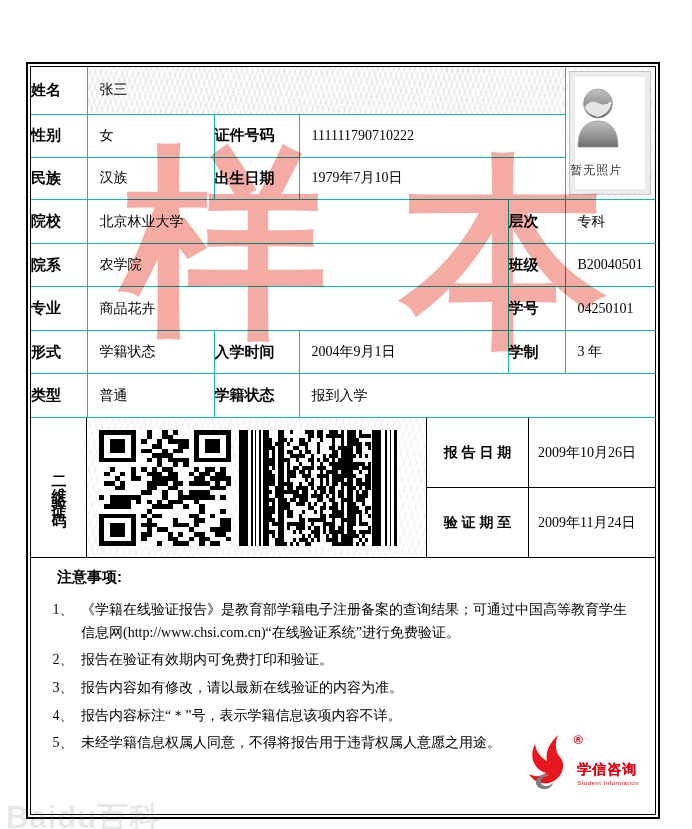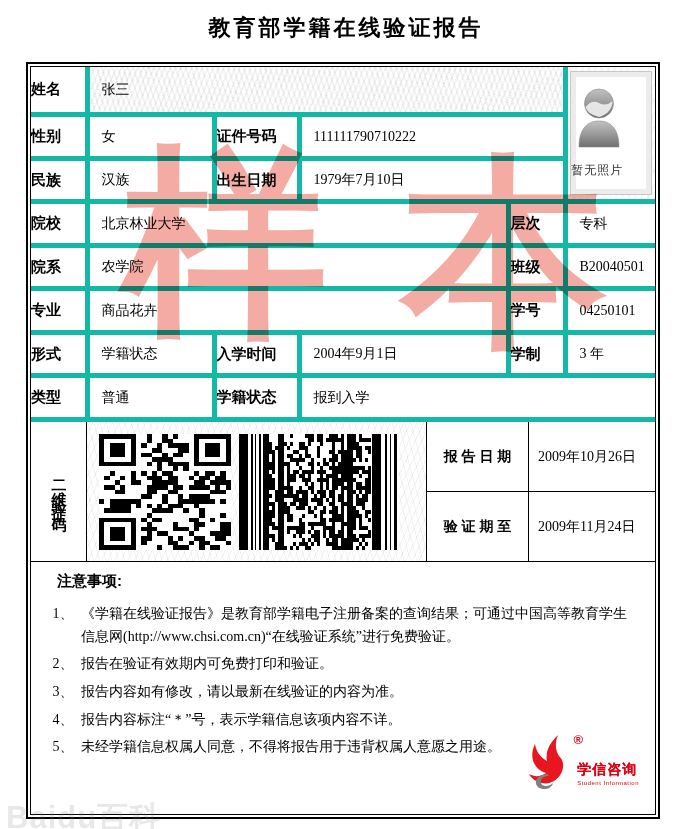--- a/index.html
+++ b/index.html
@@ -9,21 +9,21 @@
 
   .page-title { position:absolute; top:13px; left:0; width:100%; text-align:center;
     font-size:22px; font-weight:700; letter-spacing:3px; }
 
   .frame { position:absolute; left:26px; top:62px; width:634px; height:757px;
     border:2px solid #000; padding:2px; background:#fff; }
   .frame-inner { width:100%; height:100%; border:1px solid #000; display:flex; flex-direction:column; }
 
   
   table.info-table { width:100%; table-layout:fixed; border-collapse:collapse; flex-shrink:0; }
-  table.info-table td { border:5px solid #14b8a6; vertical-align:middle; overflow:hidden; }
+  table.info-table td { border:1px solid #14b8a6; vertical-align:middle; overflow:hidden; }
   table.info-table tr td:first-child { border-left:none; }
   table.info-table tr:first-child td { border-top:none; }
   table.info-table tr td.edge-r { border-right:none; }
   td.lbl { font-weight:700; font-size:15px; }
   td.val { padding-left:12px; font-size:14px; font-family:"Liberation Serif", serif; }
 
   .guilloche {
     background-image:
       repeating-linear-gradient(72deg, rgba(70,70,70,0.12) 0 1px, transparent 1px 5px),
       repeating-linear-gradient(-68deg, rgba(70,70,70,0.12) 0 1px, transparent 1px 5px);
@@ -76,21 +76,20 @@
   .wm-1 { left:122px; top:140px; }
   .wm-2 { left:402px; top:150px; }
   .baidu-watermark { position:absolute; left:6px; top:762px; z-index:6; pointer-events:none;
     font-size:31px; font-weight:700; letter-spacing:1px; color:rgba(130,130,130,0.18);margin-top:35px; }
 </style>
 </head>
 <body>
 
 <div class="page">
 
-  <div class="page-title">教育部学籍在线验证报告</div>
 
   <div class="frame">
     <div class="frame-inner">
 
       <table class="info-table">
         <colgroup>
           <col style="width:56px">
             <col style="width:127px">
             <col style="width:85px">
           <col style="width:209px">

